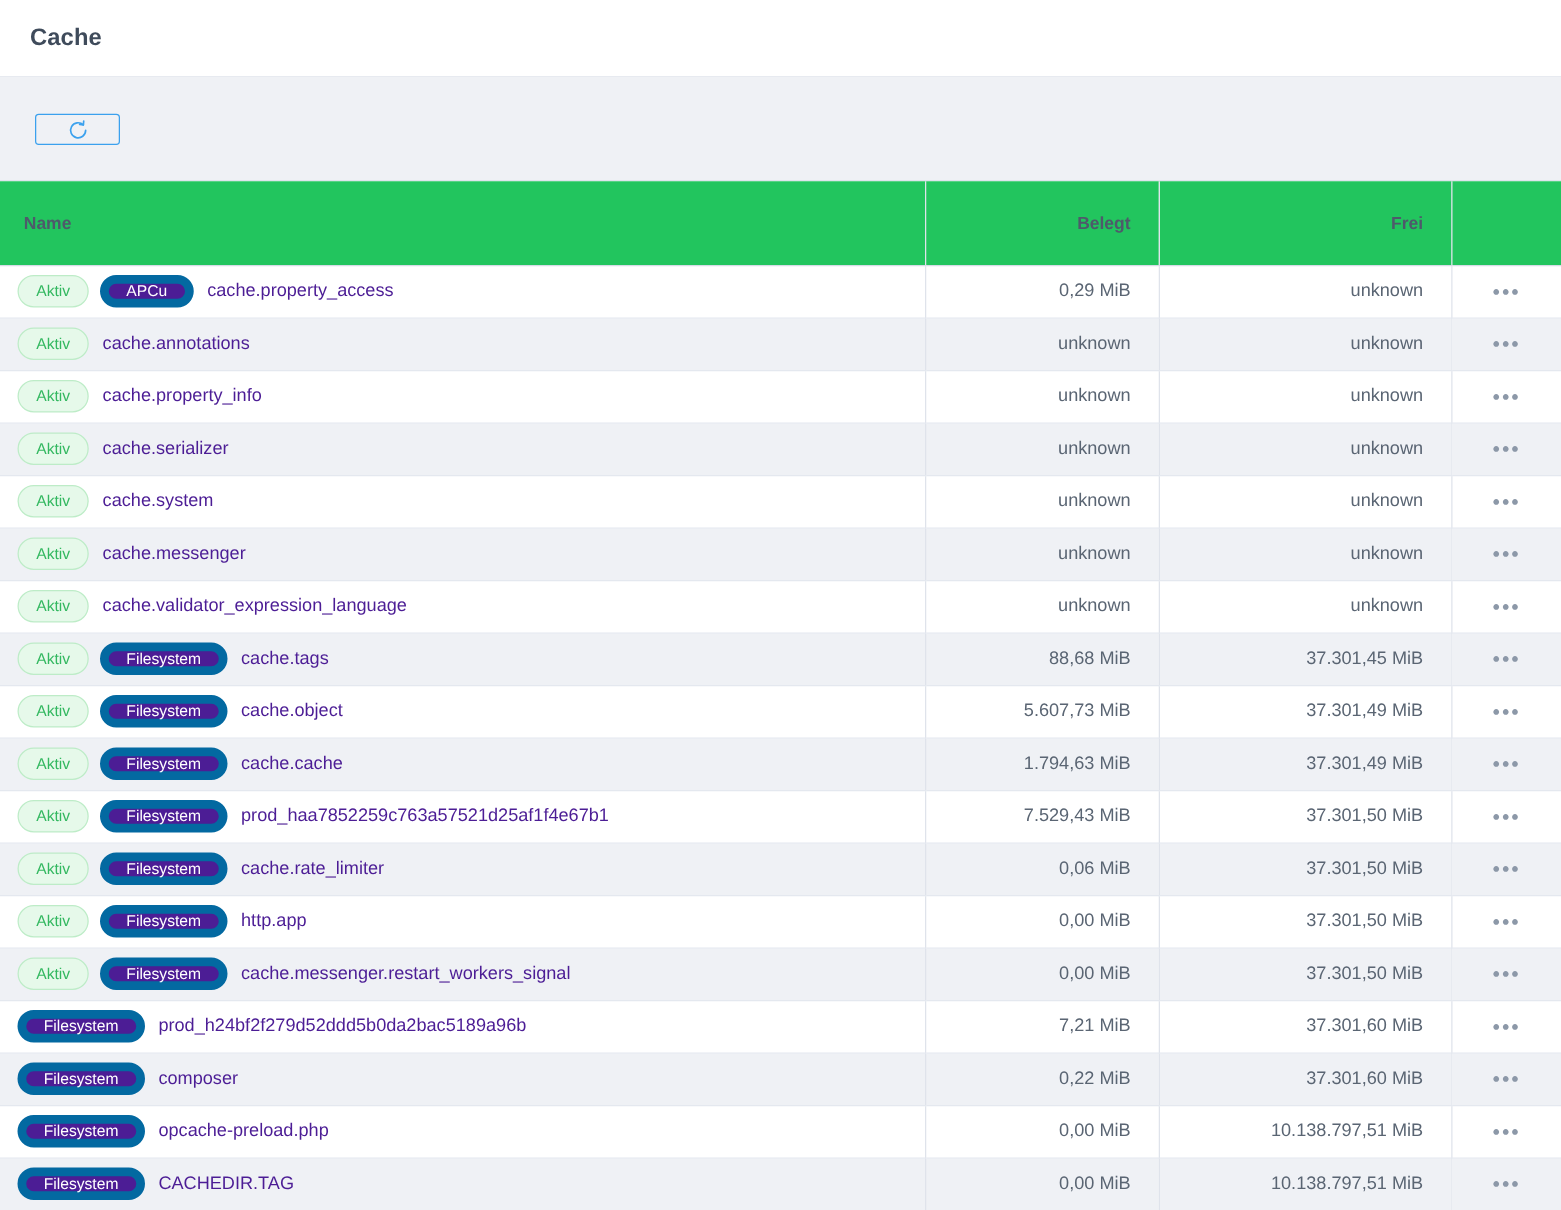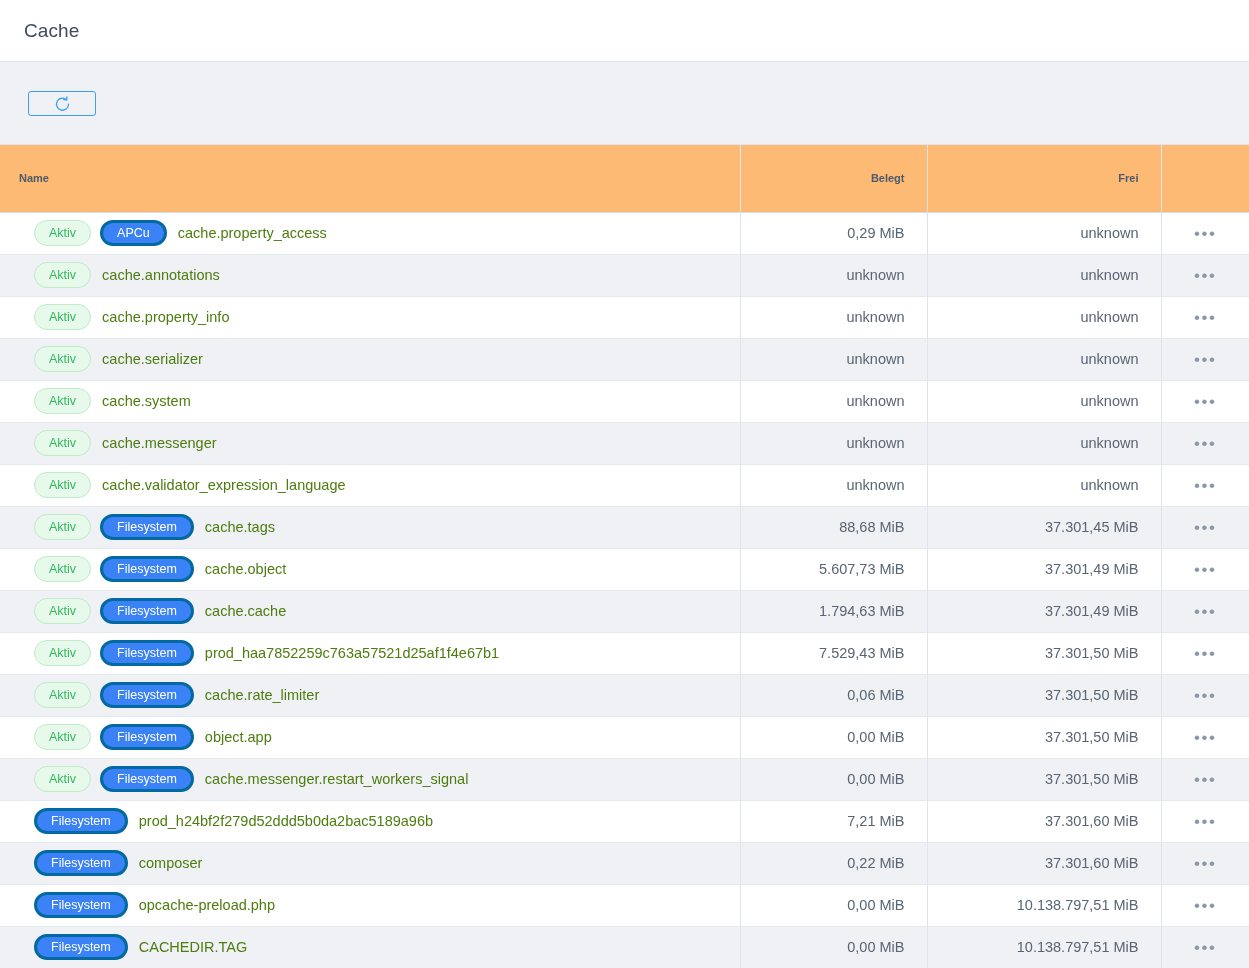--- a/index.html
+++ b/index.html
@@ -20,21 +20,21 @@
   .page-header {
     height: 62px;
     background: #ffffff;
     border-bottom: 1px solid #dfe3eb;
     display: flex;
     align-items: center;
     box-sizing: border-box;
   }
   .page-title {
     font-size: 19px;
-    font-weight: 400;
+    font-weight: 700;
     color: #3f4b5b;
     padding-left: 24px;
     letter-spacing: .1px;
   }
 
   
   .toolbar {
     height: 83px;
     background: #eff1f5;
     border-bottom: 1px solid #dfe3eb;
@@ -64,22 +64,22 @@
     table-layout: fixed;
     background: #ffffff;
   }
   .cache-table col.c-name  { width: 740px; }
   .cache-table col.c-used  { width: 187px; }
   .cache-table col.c-free  { width: 234px; }
   .cache-table col.c-act   { width: 88px; }
 
   .cache-table thead th {
     height: 67px;
-    background: #fdba74;
-    font-size: 11px;
+    background: #22c55e;
+    font-size: 14px;
     font-weight: bold;
     color: #4e5a6b;
     border-bottom: 1px solid #d6dce6;
     border-right: 1px solid #dfe3eb;
     padding: 0 22px;
     box-sizing: border-box;
     vertical-align: middle;
   }
   .cache-table thead th.th-name { text-align: left; padding-left: 19px; }
   .cache-table thead th.th-num  { text-align: right; margin-left: 36px; }
@@ -94,21 +94,21 @@
     border-bottom: 1px solid #e4e8ef;
     font-size: 14.5px;
     color: #5a6573;
     padding: 0 22px;
     box-sizing: border-box;
     vertical-align: middle;
     white-space: nowrap;
     overflow: hidden;
   }
   .cache-table tbody td.td-name {
-    padding-left: 34px;
+    padding-left: 14px;
     padding-right: 10px;
   }
   .cache-table tbody td.td-num { text-align: right; }
   .cache-table tbody td.td-act {
     border-right: none;
     text-align: center;
     padding: 0;
   }
 
   .name-cell {
@@ -129,27 +129,27 @@
     line-height: 1;
     white-space: nowrap;
   }
   .badge-active {
     background: #e6f9ea;
     border: 1px solid #bdecc7;
     color: #33b860;
     min-width: 54px;
   }
   .badge-pool {
-    background: #3b82f6;
+    background: #4c1d95;
     color: #ffffff;
-    border: 3px solid #0369a1;
+    border: 7px solid #0369a1;
   }
   .name-text {
     font-size: 14.5px;
-    color: #4d7c0f;
+    color: #4c1d95;
     margin-left: 2px;
   }
 
   .row-menu-btn {
     display: inline-flex;
     align-items: center;
     justify-content: center;
     width: 34px;
     height: 26px;
     border: none;
@@ -333,21 +333,21 @@
         </td>
         <td class="td-num">0,06 MiB</td>
         <td class="td-num">37.301,50 MiB</td>
         <td class="td-act"><button class="row-menu-btn">•••</button></td>
       </tr>
       <tr class="odd">
         <td class="td-name">
           <div class="name-cell">
             <span class="badge badge-active">Aktiv</span>
             <span class="badge badge-pool">Filesystem</span>
-            <span class="name-text">object.app</span>
+            <span class="name-text">http.app</span>
           </div>
         </td>
         <td class="td-num">0,00 MiB</td>
         <td class="td-num">37.301,50 MiB</td>
         <td class="td-act"><button class="row-menu-btn">•••</button></td>
       </tr>
       <tr class="even">
         <td class="td-name">
           <div class="name-cell">
             <span class="badge badge-active">Aktiv</span>

